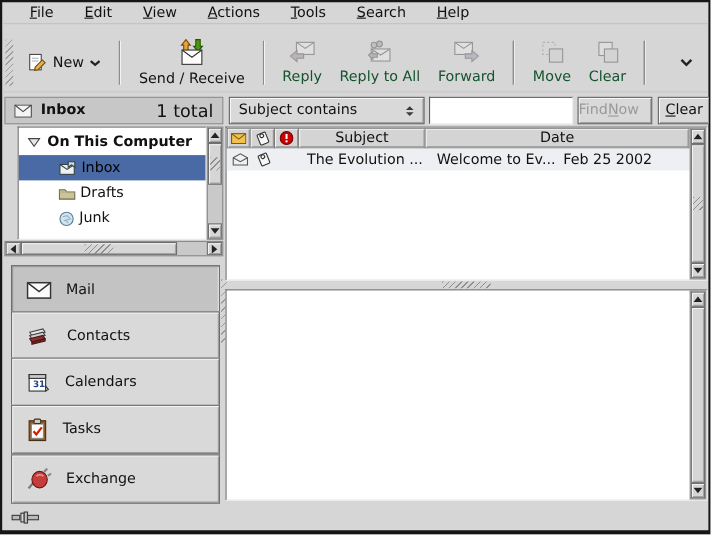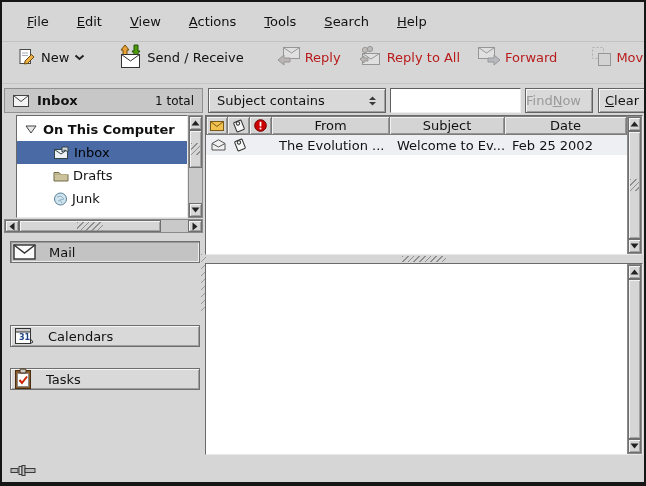--- a/index.html
+++ b/index.html
@@ -5,47 +5,47 @@
   * { margin:0; padding:0; box-sizing:border-box; }
   html,body { background:#eee; }
   body { font-family:"DejaVu Sans","Liberation Sans",sans-serif; font-size:13px; color:#111; }
 
   .window {
     position:relative; width:646px; height:486px; background:#d6d6d6;
     border:2px solid #161616; border-bottom-width:4px; overflow:hidden;
   }
 
   
-  .menubar { position:absolute; left:0; top:0; width:100%; height:40px;
+  .menubar { position:absolute; left:0; top:0; width:100%; height:20px;
     display:flex; align-items:center; padding-left:14px; gap:6px;
     border-bottom:1px solid #c2c2c2; }
   .menu-item { display:inline-block; padding:4px 11px; cursor:default; }
   .mn::first-letter { text-decoration:underline; }
 
   
   .toolbar { position:absolute; left:0; top:29px; width:100%; height:53px;
     display:flex; align-items:center; border-bottom:1px solid #c6c6c6; }
   .tb-grip { width:7px; height:42px; margin-left:3px;
     background:repeating-linear-gradient(135deg,#9f9f9f 0 1px,transparent 1px 4px); }
   .tb-sep { width:2px; height:40px; margin:0 8px;
     background:linear-gradient(to right,#8d8d8d 50%,#f3f3f3 50%); }
   .tb-btn { display:flex; align-items:center; gap:5px; padding:4px 7px; border:1px solid transparent; }
-  .tb-btn.col { flex-direction:row; gap:3px; padding:2px 7px; justify-content:flex-end; min-height:46px; }
+  .tb-btn.col { flex-direction:column; gap:3px; padding:2px 7px; justify-content:flex-end; min-height:46px; }
   .tb-btn .lbl { white-space:nowrap; }
-  .tb-btn.disabled .lbl { color:#b91c1c; }
+  .tb-btn.disabled .lbl { color:#14532d; }
   .tb-btn.disabled svg { filter:grayscale(0.85) opacity(0.5); }
   .tb-overflow { margin-left:auto; margin-right:9px; padding:4px; }
   .icon { display:inline-flex; align-items:flex-end; justify-content:center; }
 
   
   .folder-header { position:absolute; left:2px; top:86px; width:199px; height:25px;
     background:#c7c7c7; border:1px solid #909090;
     display:flex; align-items:center; padding:0 8px; gap:8px; }
   .folder-header .title { font-weight:bold; }
-  .folder-header .count { margin-left:auto; font-size:12px; }
+  .folder-header .count { margin-left:auto; font-size:16px; }
 
   .tree-frame { position:absolute; left:2px; top:113px; width:199px; height:118px;
     display:flex; flex-direction:column; background:#d6d6d6; }
   .tree-main { flex:1; display:flex;padding-left:12px; }
   .tree-list { flex:1; background:#fff; border:1px solid;
     border-color:#6a6a6a #e9e9e9 #e9e9e9 #6a6a6a; overflow:hidden; padding-top:2px; }
   .tree-row { height:23px; display:flex; align-items:center; gap:4px; padding-left:8px; white-space:nowrap; }
   .tree-row.child { padding-left:36px; }
   .tree-row.selected { background:#4a6aa5; color:#000; }
   .tree-row .tri { width:14px; display:inline-flex; }
@@ -61,24 +61,24 @@
   .hsb .sb-btn { width:14px; height:100%; }
   .sb-thumb { background:#d6d6d6; border:1px solid #6f6f6f;
     box-shadow:inset 1px 1px 0 #f3f3f3, inset -1px -1px 0 #a3a3a3;
     display:flex; align-items:center; justify-content:center; }
   .sb-track { flex:1; }
   .hatch { width:9px; height:12px;
     background:repeating-linear-gradient(135deg,#8f8f8f 0 1px,transparent 1px 4px); }
   .hatch.h { width:26px; height:9px; }
 
   
-  .switch-btn { position:absolute; left:8px; width:190px; height:22px;
+  .switch-btn { position:absolute; left:8px; width:190px; height:45px;
     background:#d9d9d9; border:1px solid #6e6e6e;
     box-shadow:inset 1px 1px 0 #f5f5f5, inset -1px -1px 0 #9f9f9f;
-    display:flex; align-items:center; gap:13px; padding-left:2px; }
+    display:flex; align-items:center; gap:13px; padding-left:13px; }
   .switch-btn.active { background:#c3c3c3;
     box-shadow:inset 1px 1px 0 #9a9a9a, inset -1px -1px 0 #ececec; }
 
   .paned-grip { position:absolute; left:199px; top:252px; width:5px; height:60px;
     background:repeating-linear-gradient(135deg,#9a9a9a 0 1px,transparent 1px 5px); }
 
   
   .gtk-btn { background:#d9d9d9; border:1px solid #636363;
     box-shadow:inset 1px 1px 0 #f6f6f6, inset -1px -1px 0 #9f9f9f;
     display:flex; align-items:center; }
@@ -318,20 +318,31 @@
 
   <div class="switch-btn active" style="top:239px;">
     <span class="icon">
       <svg width="23" height="16" viewBox="0 0 23 16">
           <rect x="1" y="1" width="21" height="14" fill="#fbfbfb" stroke="#333" stroke-width="1.4"></rect>
           <path d="M1 1 L11.5 9 L22 1" fill="none" stroke="#333" stroke-width="1.4"></path>
         </svg>
     </span>
     <span>Mail</span>
   </div>
+  <div class="switch-btn" style="top:281px;">
+    <span class="icon">
+      <svg width="24" height="20" viewBox="0 0 24 20">
+          <path d="M3 6 L15 3 L17 6 L5 9 Z" fill="#e8e8e8" stroke="#444"></path>
+          <path d="M3 9 L15 6 L17 9 L5 12 Z" fill="#cfcfcf" stroke="#444"></path>
+          <path d="M3 12 L15 9 L17 12 L5 15 Z" fill="#8b2f2f" stroke="#4c1818"></path>
+          <path d="M5 15 L17 12 L17 14 L5 17 Z" fill="#6e2424" stroke="#4c1818"></path>
+        </svg>
+    </span>
+    <span>Contacts</span>
+  </div>
   <div class="switch-btn" style="top:323px;">
     <span class="icon">
       <svg width="22" height="20" viewBox="0 0 22 20">
           <rect x="2.5" y="2.5" width="15" height="15" fill="#fff" stroke="#333"></rect>
           <rect x="2.5" y="2.5" width="15" height="3.5" fill="#c9c9c9" stroke="#333"></rect>
           <text x="6" y="13.5" font-size="8" font-family="DejaVu Sans, sans-serif" font-weight="bold" fill="#224488">31</text>
           <path d="M17.5 13 L20 16 L17.5 17.5 Z" fill="#dedede" stroke="#333"></path>
         </svg>
     </span>
     <span>Calendars</span>
@@ -339,20 +350,31 @@
   <div class="switch-btn" style="top:366px;">
     <span class="icon">
       <svg width="20" height="22" viewBox="0 0 20 22">
           <rect x="2.5" y="2.5" width="15" height="18" fill="#8a5a2a" stroke="#4a2e10"></rect>
           <rect x="4.5" y="5.5" width="11" height="13" fill="#fdfdfd" stroke="#888"></rect>
           <rect x="7" y="1" width="6" height="4" rx="1" fill="#c9c9c9" stroke="#4a2e10"></rect>
           <path d="M6.5 12 L9 15 L14 8.5" fill="none" stroke="#cc2200" stroke-width="2"></path>
         </svg>
     </span>
     <span>Tasks</span>
+  </div>
+  <div class="switch-btn" style="top:411px;">
+    <span class="icon">
+      <svg width="23" height="21" viewBox="0 0 23 21">
+          <path d="M2 19 L7 13" stroke="#777" stroke-width="2" fill="none"></path>
+          <ellipse cx="12" cy="11" rx="7" ry="7.5" fill="#c43c3c" stroke="#6e1515"></ellipse>
+          <path d="M9 8 C10 6.5 14 6 15.5 8" stroke="#e8908f" fill="none" stroke-width="1.6"></path>
+          <path d="M16 4 L19 1 M19.5 7.5 L22.5 5.5" stroke="#8a8a8a" stroke-width="2" fill="none"></path>
+        </svg>
+    </span>
+    <span>Exchange</span>
   </div>
 
   <div class="paned-grip"></div>
 
   <div class="gtk-btn search-filter">
     <span>Subject contains</span>
     <span class="icon">
       <svg width="9" height="10" viewBox="0 0 9 10">
           <polygon points="4.5,0.5 8,4 1,4" fill="#3a3a3a"></polygon>
           <polygon points="1,6 8,6 4.5,9.5" fill="#3a3a3a"></polygon>
@@ -386,23 +408,20 @@
               </g>
             </svg>
         </div>
         <div class="hcell c-ic">
           <svg width="13" height="13" viewBox="0 0 13 13">
               <circle cx="6.5" cy="6.5" r="5.8" fill="#cc0000" stroke="#6e0000"></circle>
               <rect x="5.6" y="2.8" width="1.8" height="4.6" fill="#fff"></rect>
               <rect x="5.6" y="8.6" width="1.8" height="1.8" fill="#fff"></rect>
             </svg>
         </div>
-        <div class="hcell c-from">
-            <span>From</span>
-          </div>
         <div class="hcell c-subj">
             <span>Subject</span>
           </div>
         <div class="hcell c-date">
             <span>Date</span>
           </div>
       </div>
       <div class="msg-row">
         <span class="cell c-ic icon">
           <svg width="15" height="12" viewBox="0 0 15 12">

